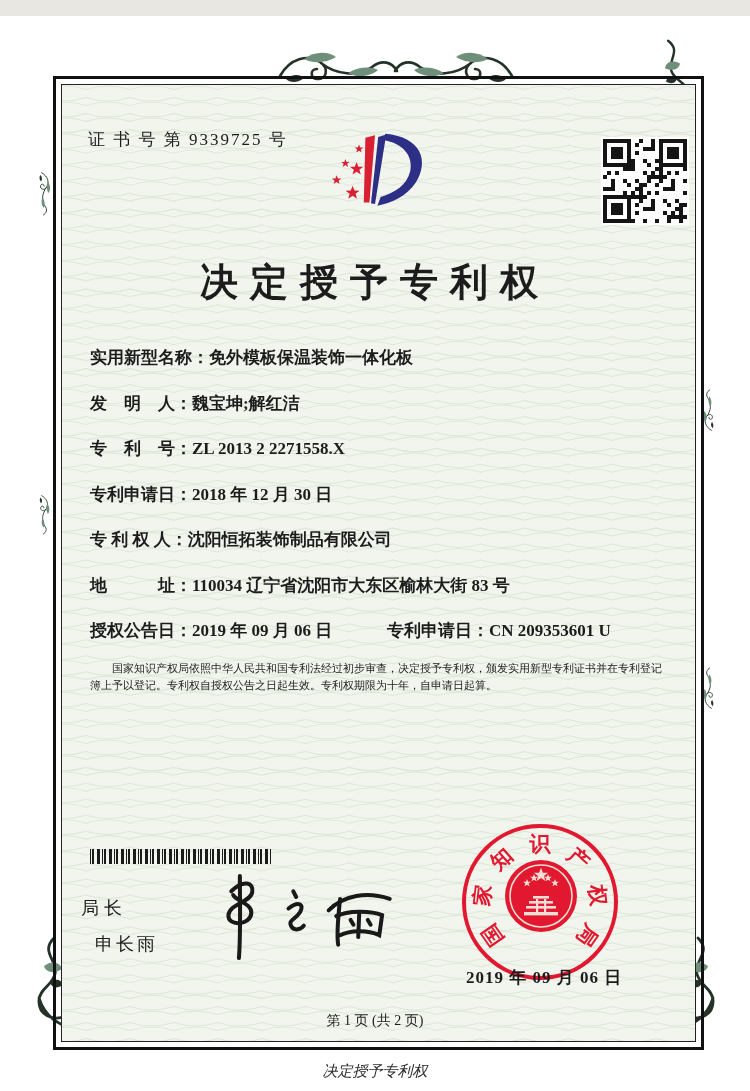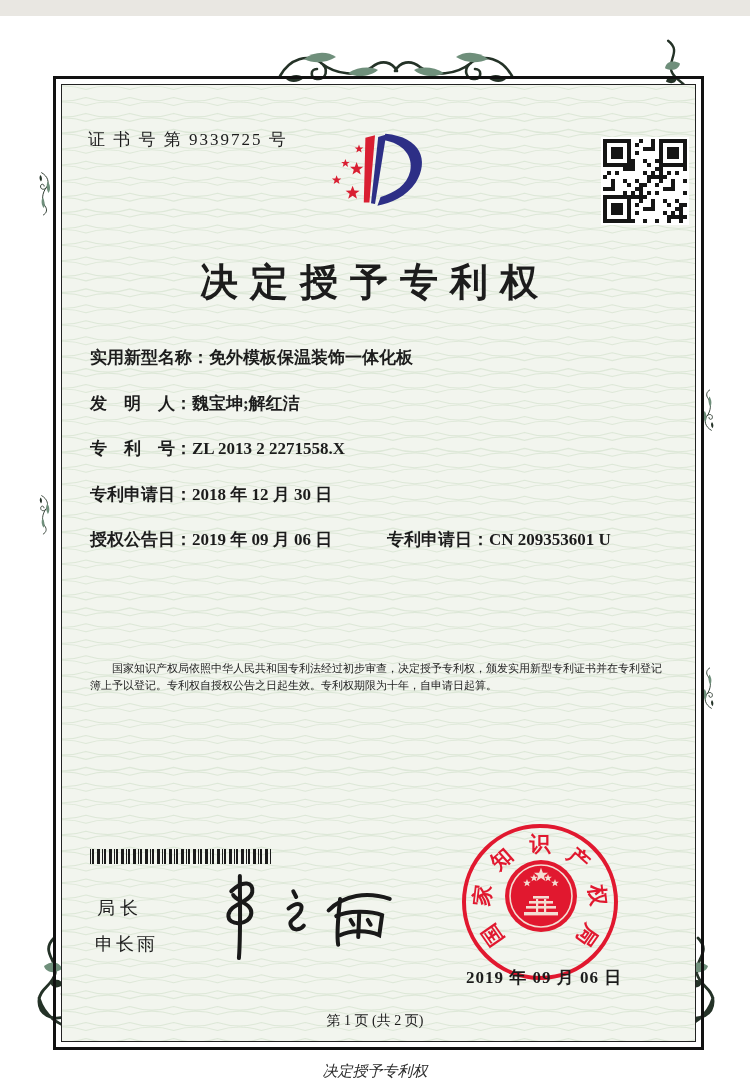--- a/index.html
+++ b/index.html
@@ -26,21 +26,21 @@
   .frow{height:45.5px;white-space:nowrap;}
   .frow .lab{display:inline-block;}
   .grant{position:relative;}
   .grant .col2{position:absolute;left:297px;top:0;}
   
   .paras{position:absolute;left:90px;top:644px;width:572px;font-size:11px;line-height:1.58;text-align:justify;}
   .paras p{margin:0 0 6px 0;text-indent:2em;}
   
   .barcode{position:absolute;left:90px;top:833px;width:200px;height:15px;font-size:0;white-space:nowrap;overflow:hidden;}
   .barcode i{display:inline-block;height:100%;background:#1b1b1b;}
-  .sig-title{position:absolute;left:97px;top:880px;font-size:18px;letter-spacing:5px;}
+  .sig-title{position:absolute;left:81px;top:880px;font-size:18px;letter-spacing:5px;}
   .sig-name{position:absolute;left:95px;top:916px;font-size:18px;letter-spacing:3px;}
   .sig-hand{position:absolute;left:195px;top:852px;width:210px;height:100px;}
   .seal{position:absolute;left:462px;top:808px;width:156px;height:156px;}
   .seal-ring{position:absolute;left:0;top:0;width:148px;height:148px;border:4.5px solid #e1182f;border-radius:50%;}
   .seal-char{position:absolute;left:50%;top:50%;font-size:21px;font-weight:700;color:#e1182f;
              font-family:"Liberation Sans","DejaVu Sans",sans-serif;}
   .seal-emblem{position:absolute;left:41px;top:34px;width:76px;height:76px;}
   .seal-date{position:absolute;left:466px;top:950px;width:170px;font-size:17px;font-weight:700;letter-spacing:1px;}
   .page-info{position:absolute;left:0;top:996px;width:100%;text-align:center;font-size:14px;}
   .back-note{position:absolute;left:0;top:1046px;width:100%;text-align:center;font-size:15px;font-style:italic;color:#2b2b2b;}
@@ -691,20 +691,26 @@
     </div>
     <div class="frow">
       <span class="lab">发　明　人：</span><span>魏宝坤;解红洁</span>
     </div>
     <div class="frow">
       <span class="lab">专　利　号：</span><span>ZL 2013 2 2271558.X</span>
     </div>
     <div class="frow">
       <span class="lab">专利申请日：</span><span>2018 年 12 月 30 日</span>
     </div>
+    <div class="frow">
+      <span class="lab">专 利 权 人：</span><span>沈阳恒拓装饰制品有限公司</span>
+    </div>
+    <div class="frow">
+      <span class="lab">地　　　址：</span><span>110034 辽宁省沈阳市大东区榆林大街 83 号</span>
+    </div>
     <div class="frow grant">
       <span><span class="lab">授权公告日：</span><span>2019 年 09 月 06 日</span></span>
       <span class="col2"><span class="lab">专利申请日：</span><span>CN 209353601 U</span></span>
     </div>
   </div>
 
   <div class="paras">
     <p>国家知识产权局依照中华人民共和国专利法经过初步审查，决定授予专利权，颁发实用新型专利证书并在专利登记簿上予以登记。专利权自授权公告之日起生效。专利权期限为十年，自申请日起算。</p>
   </div>
 

